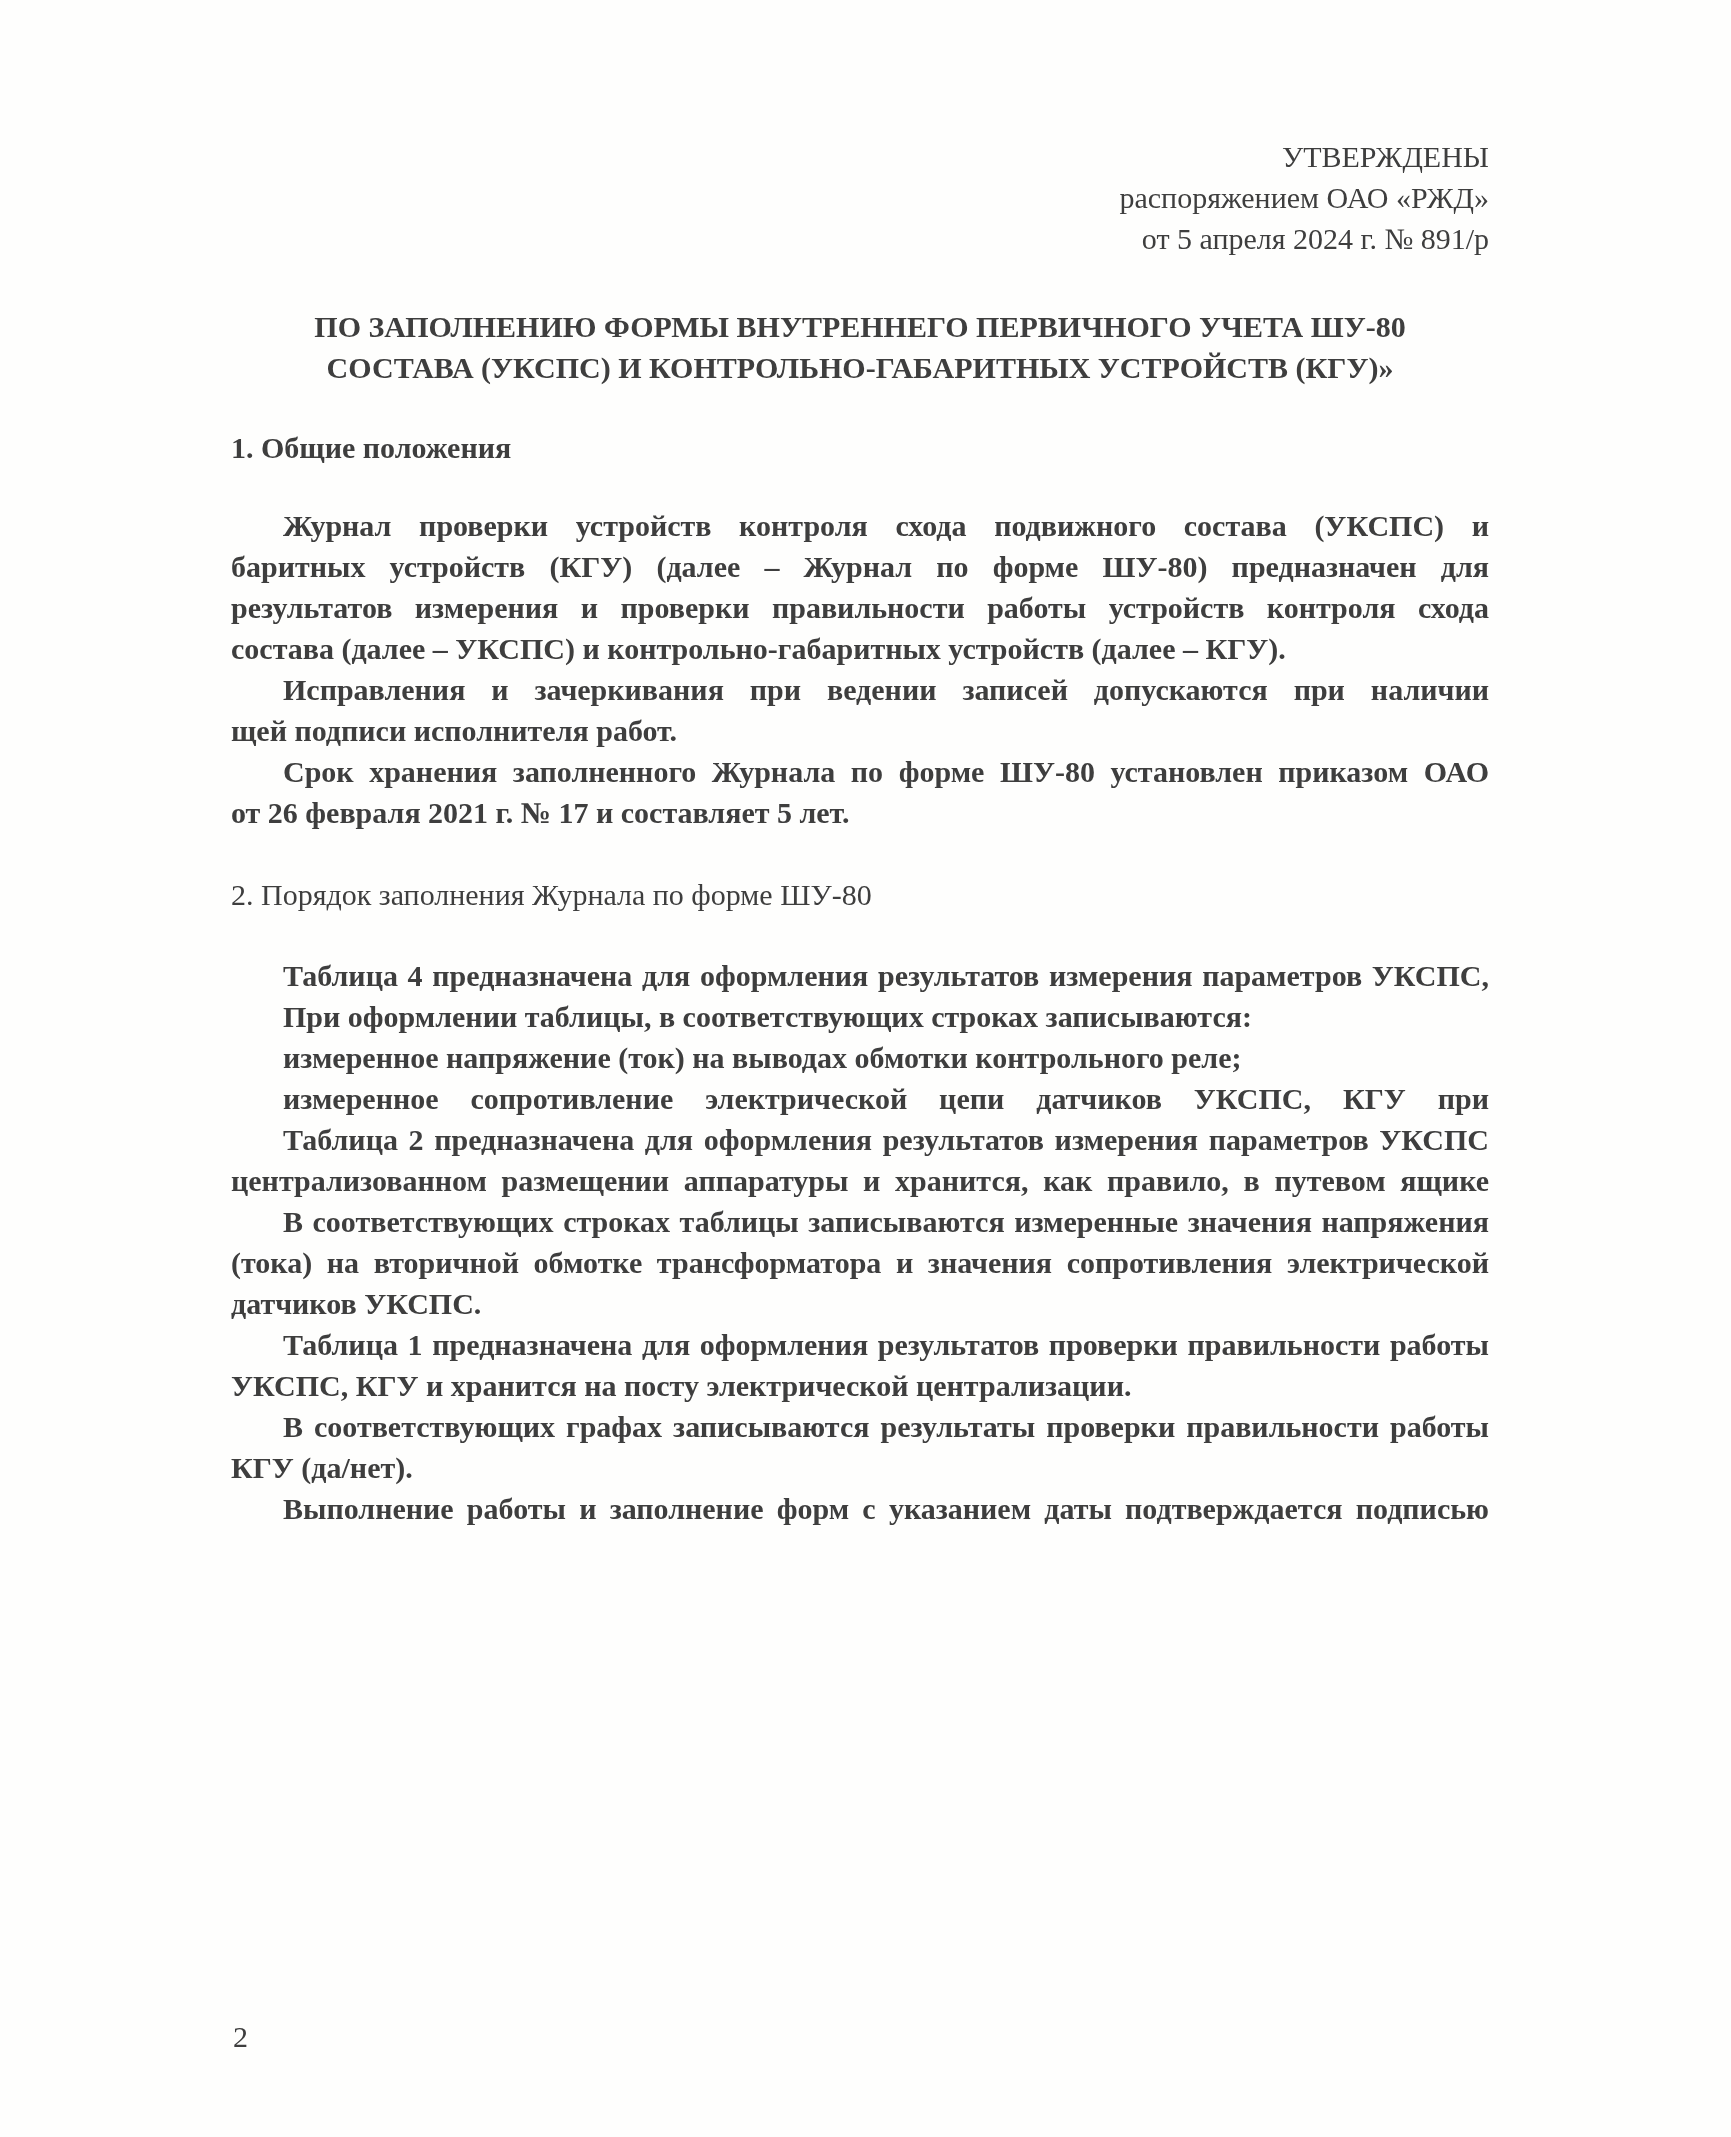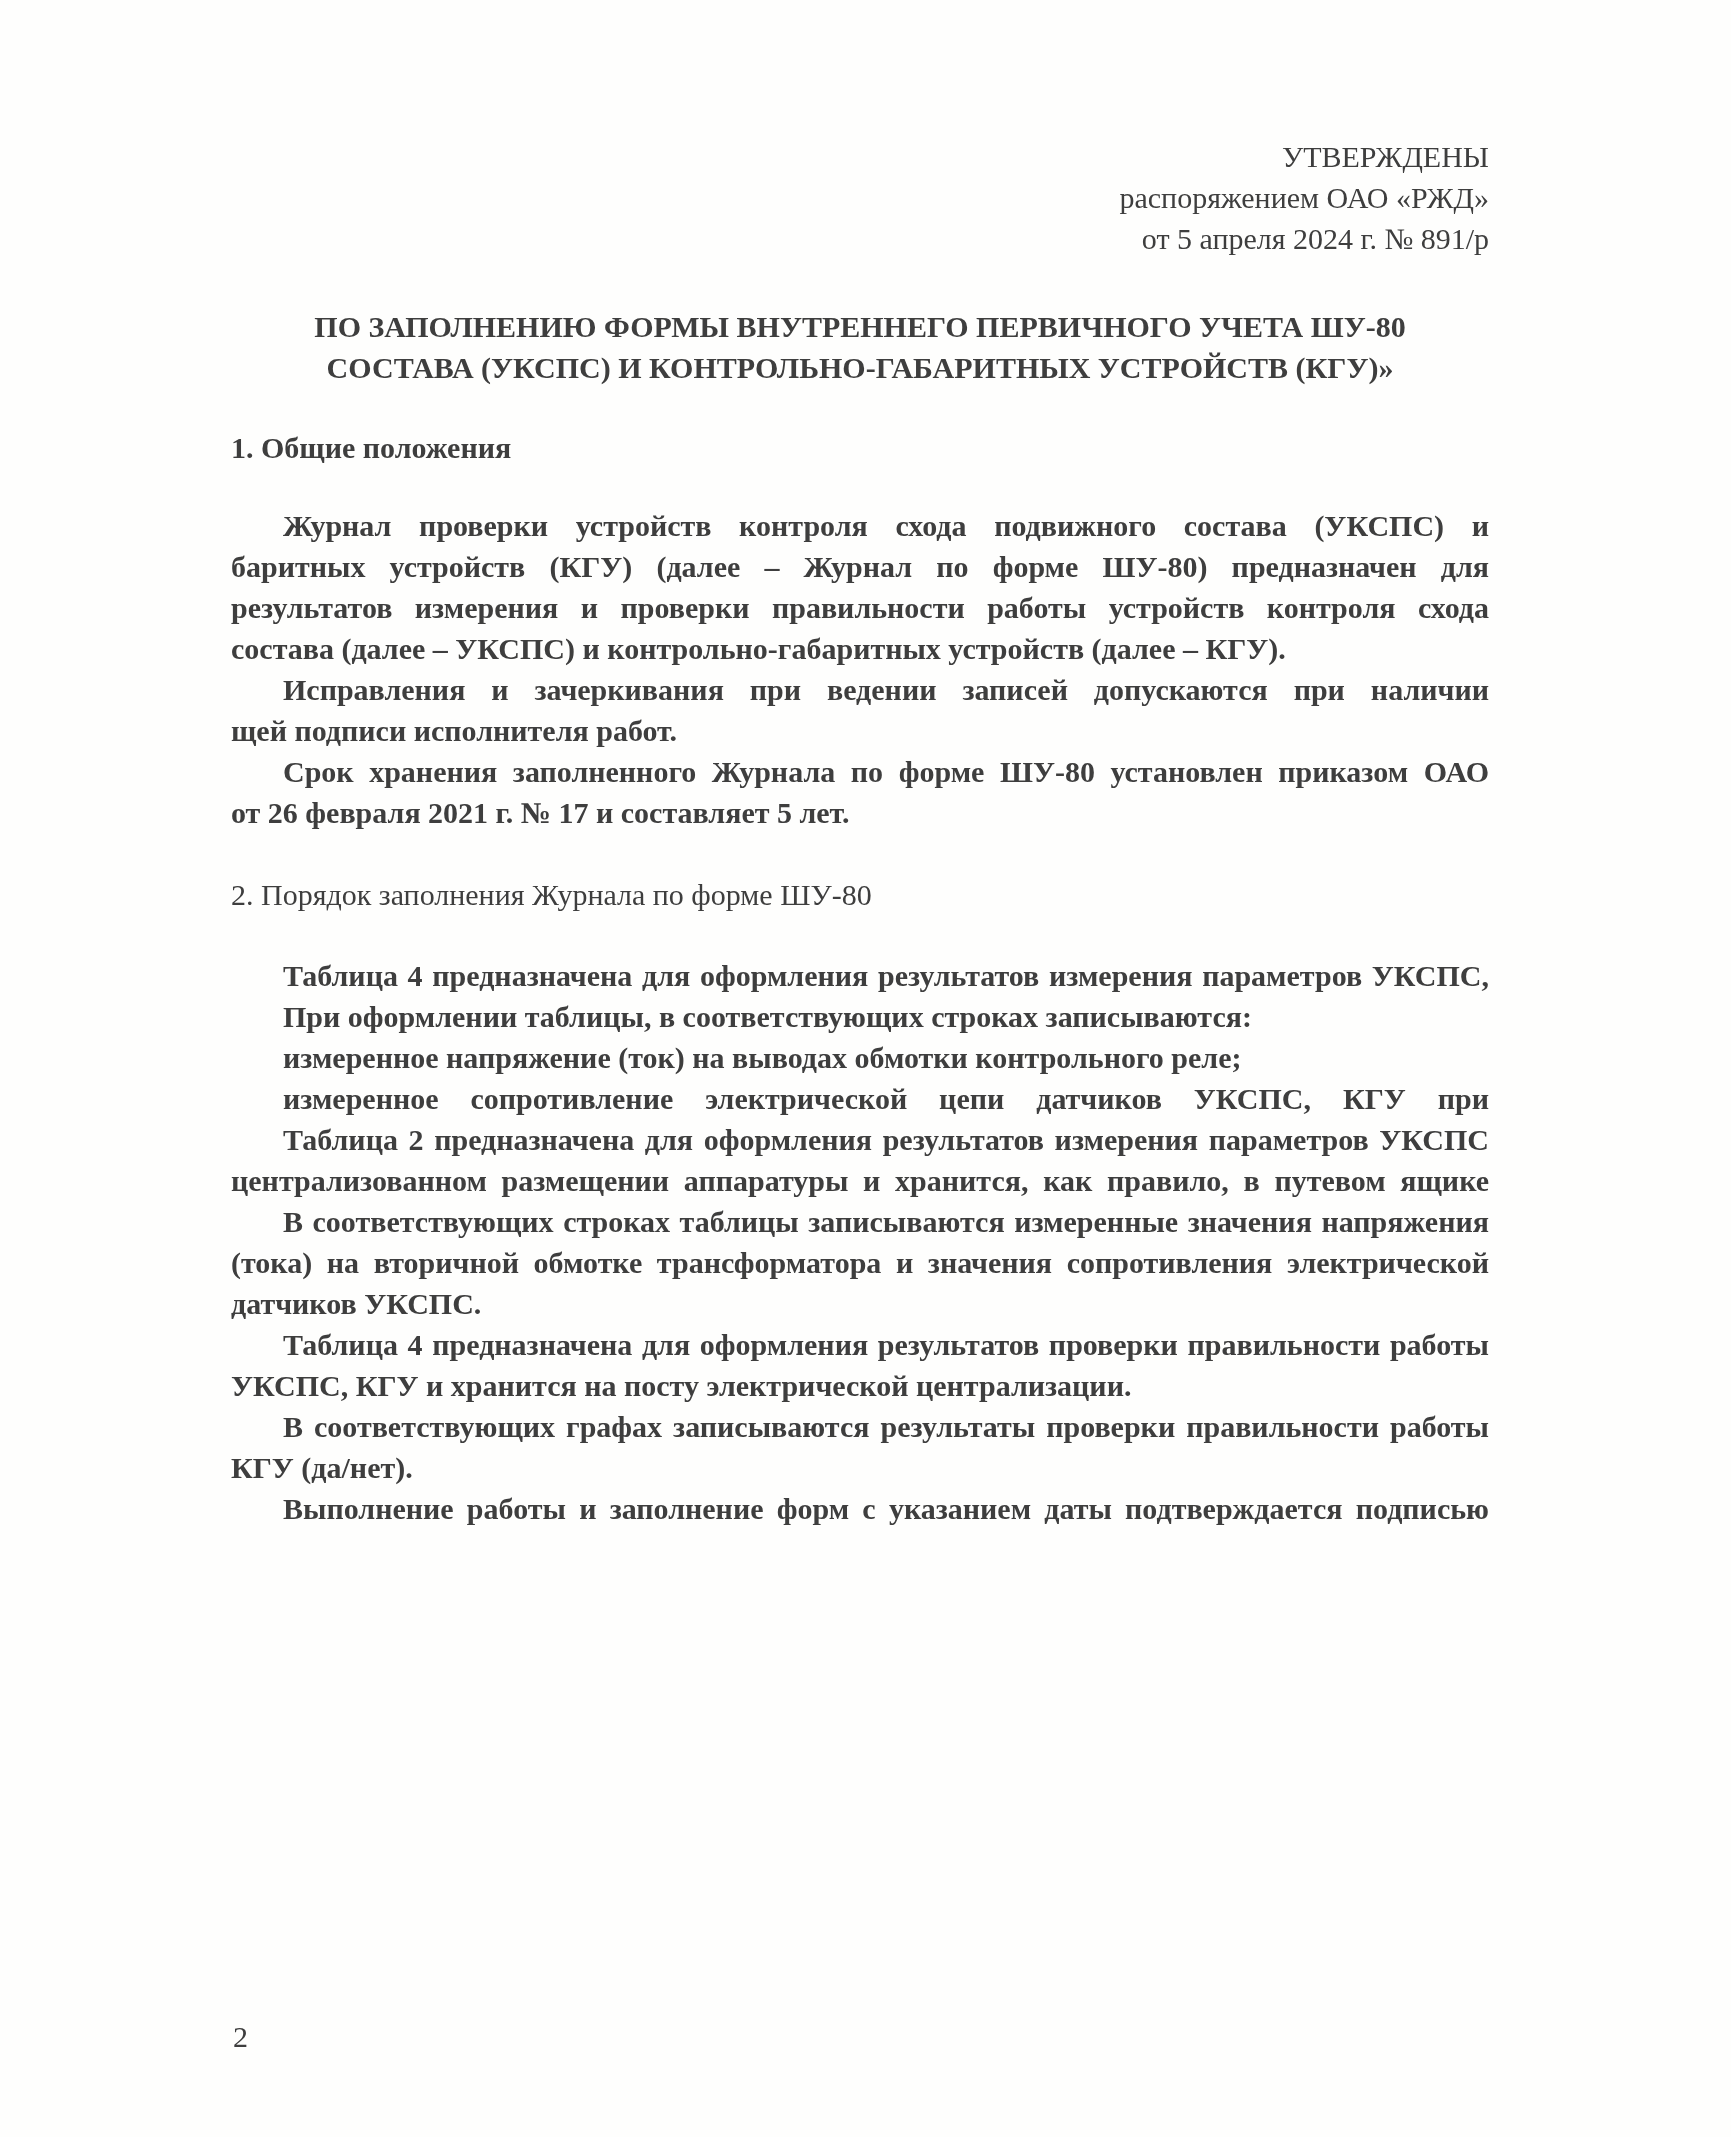--- a/index.html
+++ b/index.html
@@ -91,21 +91,21 @@
         <div class="para">
           <div class="ln ln-first">Таблица 2 предназначена для оформления результатов измерения параметров УКСПС при</div>
           <div class="ln ln-last">централизованном размещении аппаратуры и хранится, как правило, в путевом ящике УКСПС.</div>
         </div>
         <div class="para">
           <div class="ln ln-first">В соответствующих строках таблицы записываются измеренные значения напряжения</div>
           <div class="ln">(тока) на вторичной обмотке трансформатора и значения сопротивления электрической цепи</div>
           <div class="ln ln-last">датчиков УКСПС.</div>
         </div>
         <div class="para">
-          <div class="ln ln-first">Таблица 4 предназначена для оформления результатов проверки правильности работы</div>
+          <div class="ln ln-first">Таблица 1 предназначена для оформления результатов проверки правильности работы</div>
           <div class="ln ln-last">УКСПС, КГУ и хранится на посту электрической централизации.</div>
         </div>
         <div class="para">
           <div class="ln ln-first">В соответствующих графах записываются результаты проверки правильности работы УКСПС,</div>
           <div class="ln ln-last">КГУ (да/нет).</div>
         </div>
         <div class="para">
           <div class="ln ln-first">Выполнение работы и заполнение форм с указанием даты подтверждается подписью испол-</div>
         </div>
       </div>

